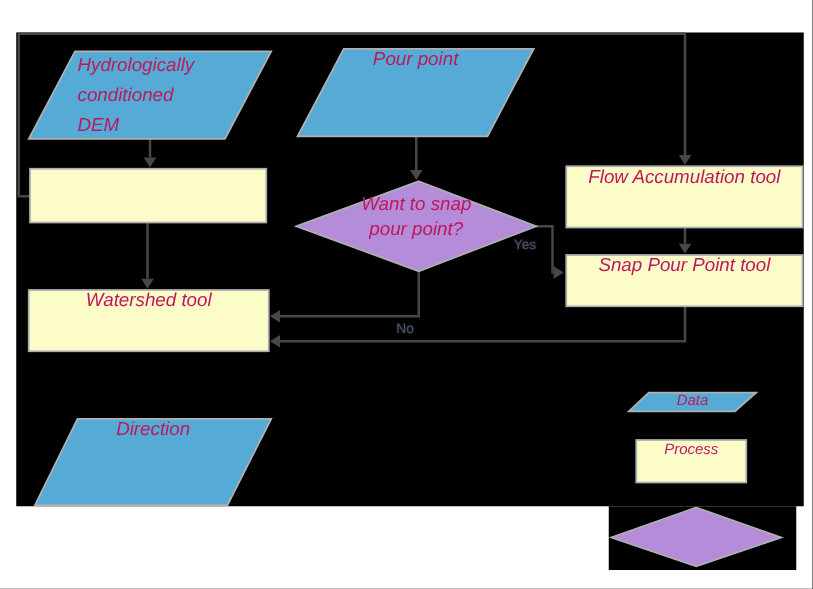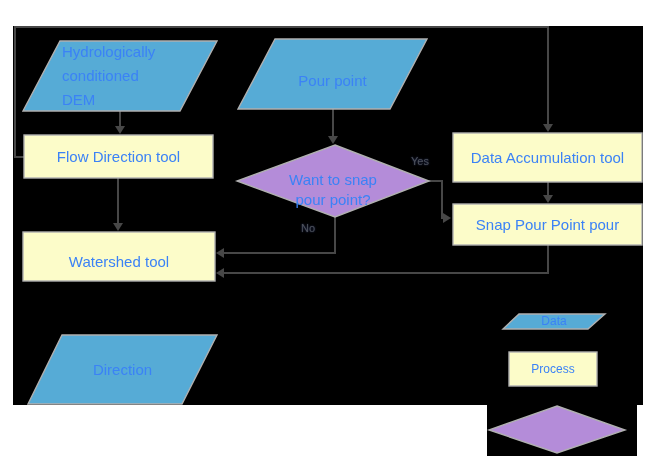--- a/index.html
+++ b/index.html
@@ -6,28 +6,29 @@
   body{
     width:650px;height:471px;position:relative;background:#ffffff;
     font-family:"Liberation Sans","DejaVu Sans",sans-serif;
     overflow:hidden;
   }
   .stage{position:absolute;left:0;top:0;width:650px;height:471px;}
   svg{position:absolute;left:0;top:0;}
   .shape{stroke:#B0B0B0;stroke-width:1.4;}
   .connector{fill:none;stroke-width:2;}
   .label{
-    position:absolute;display:flex;align-items:center;justify-content:center;
-    color:#3b82f6;font-size:15px;text-align:center;pointer-events:none;
+    position:absolute;display:flex;align-items:flex-start;justify-content:center;
+    color:#be185d;font-size:15px;text-align:center;pointer-events:none;font-style:italic;
   }
   .label.left{justify-content:flex-start;text-align:left;}
   .branch-label{
     position:absolute;font-size:11px;color:#4E525A;
     text-shadow:0 0 2px rgba(90,110,200,0.55);
     pointer-events:none;
+    margin-top:35px;
   }
   .legend-label{font-size:12px;}
   .dem-text{line-height:24px;width:112px;}
   .decision-text{line-height:20px;width:104px;}
 </style>
 </head>
 <body>
 
 <div class="stage">
 
@@ -73,36 +74,35 @@
     <rect class="shape" x="509" y="352" width="88" height="34" fill="#FCFCC9"></rect>
     <polygon class="shape" points="557,406 625,430 557,453 489,430" fill="#B48CD9"></polygon>
   </svg>
 
   <div class="label left" style="left:62px;top:41px;width:130px;height:70px;">
     <span class="dem-text">Hydrologically conditioned DEM</span>
   </div>
 
   <div class="label" style="left:238px;top:39px;width:189px;height:82px;">Pour point</div>
 
-  <div class="label" style="left:24px;top:135px;width:189px;height:43px;">Flow Direction tool</div>
 
-  <div class="label" style="left:453px;top:133px;width:189px;height:49px;">Data Accumulation tool</div>
+  <div class="label" style="left:453px;top:133px;width:189px;height:49px;">Flow Accumulation tool</div>
 
-  <div class="label" style="left:453px;top:204px;width:189px;height:41px;">Snap Pour Point pour</div>
+  <div class="label" style="left:453px;top:204px;width:189px;height:41px;">Snap Pour Point tool</div>
 
   <div class="label" style="left:237px;top:154px;width:192px;height:72px;">
     <span class="decision-text">Want to snap pour point?</span>
   </div>
 
   <div class="label" style="left:23px;top:232px;width:192px;height:59px;">Watershed tool</div>
 
   <div class="label" style="left:28px;top:335px;width:189px;height:69px;">Direction</div>
 
   <div class="branch-label" style="left:411px;top:155px;">Yes</div>
 
-  <div class="branch-label" style="left:301px;top:222px;">No</div>
+  <div class="branch-label" style="left:317px;top:222px;">No</div>
 
   <div class="label legend-label" style="left:509px;top:352px;width:88px;height:34px;">Process</div>
 
   <div class="label legend-label" style="left:503px;top:313px;width:102px;height:16px;">Data</div>
 
 
 </div>
 
 </body></html>

